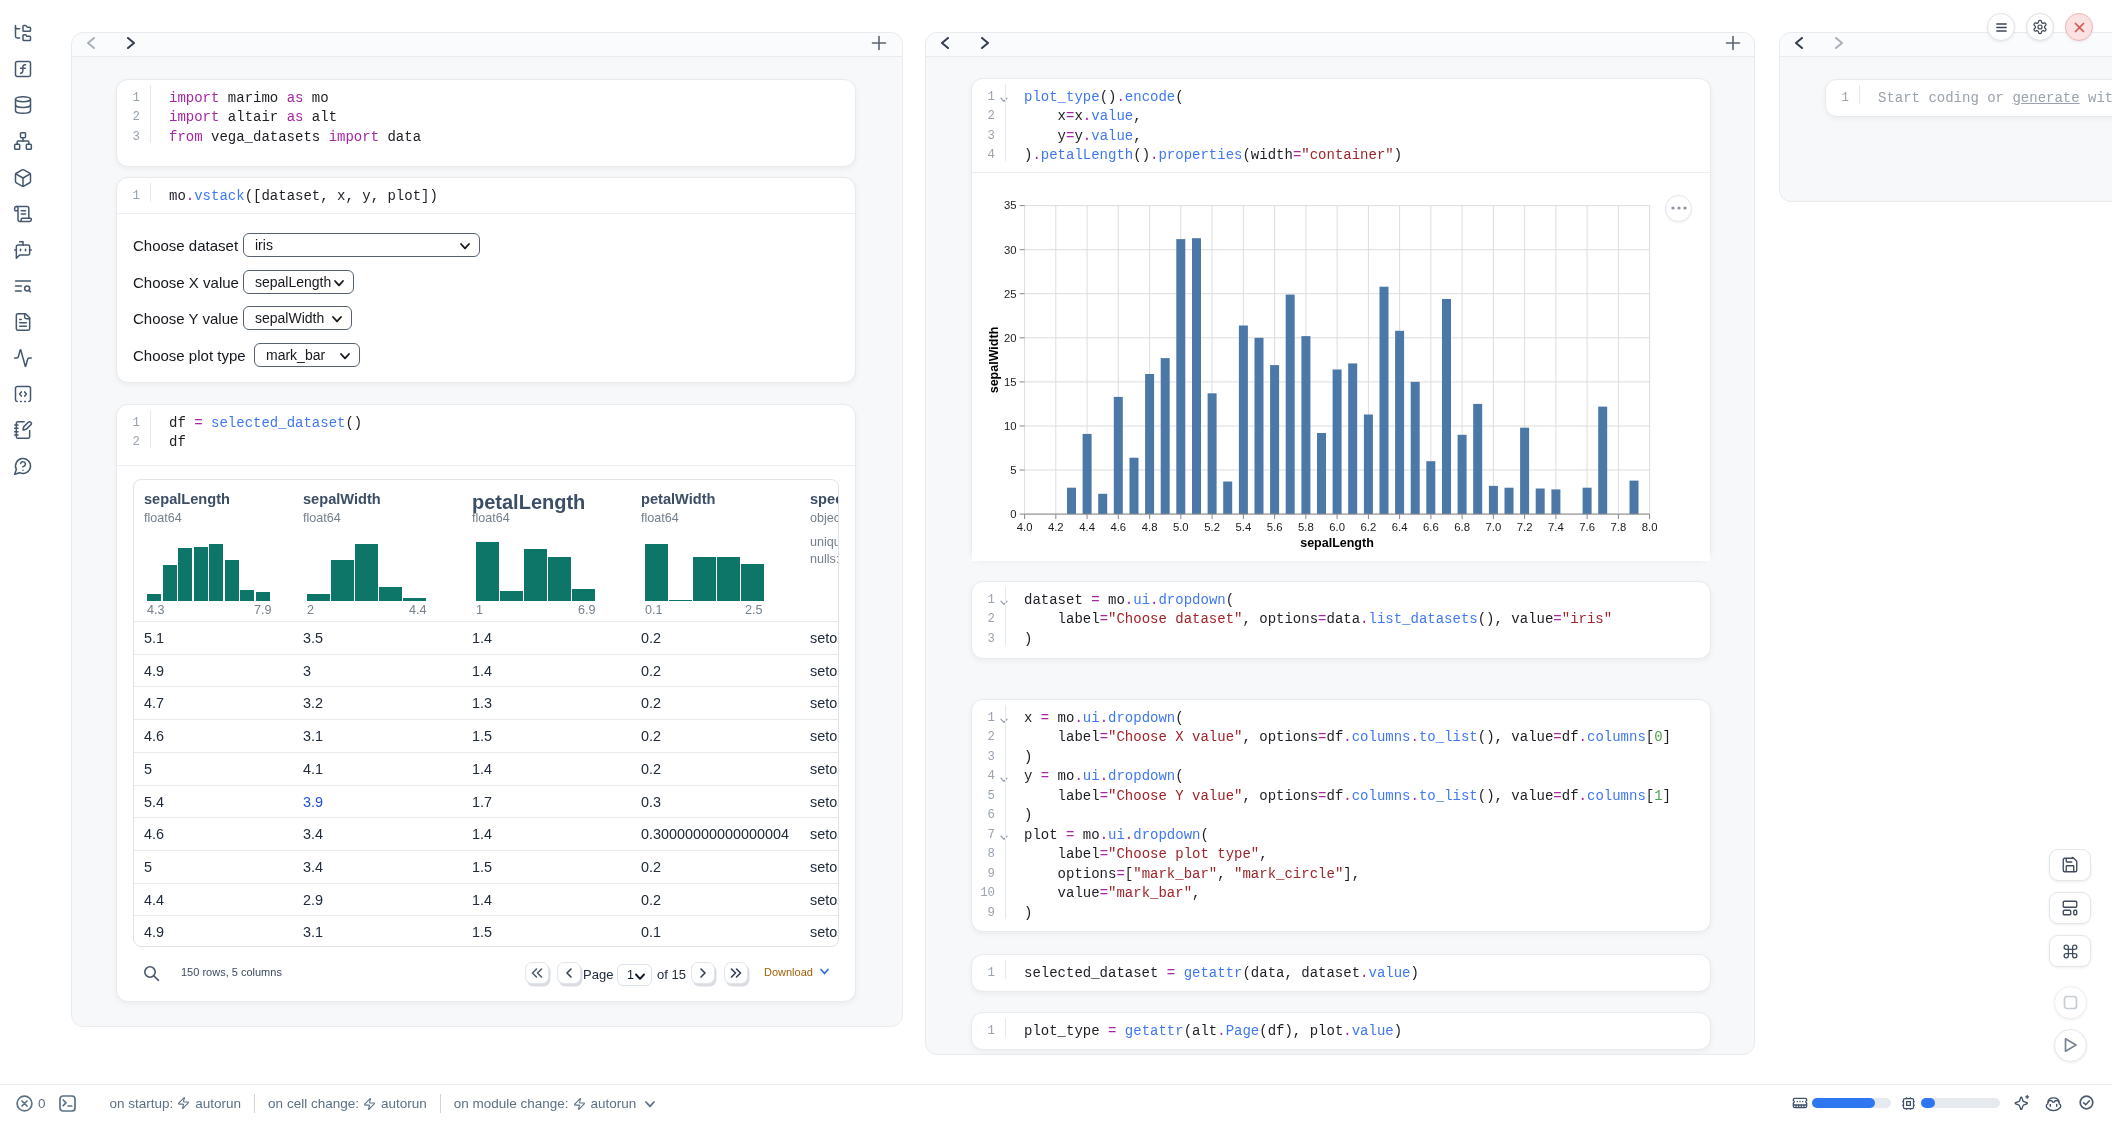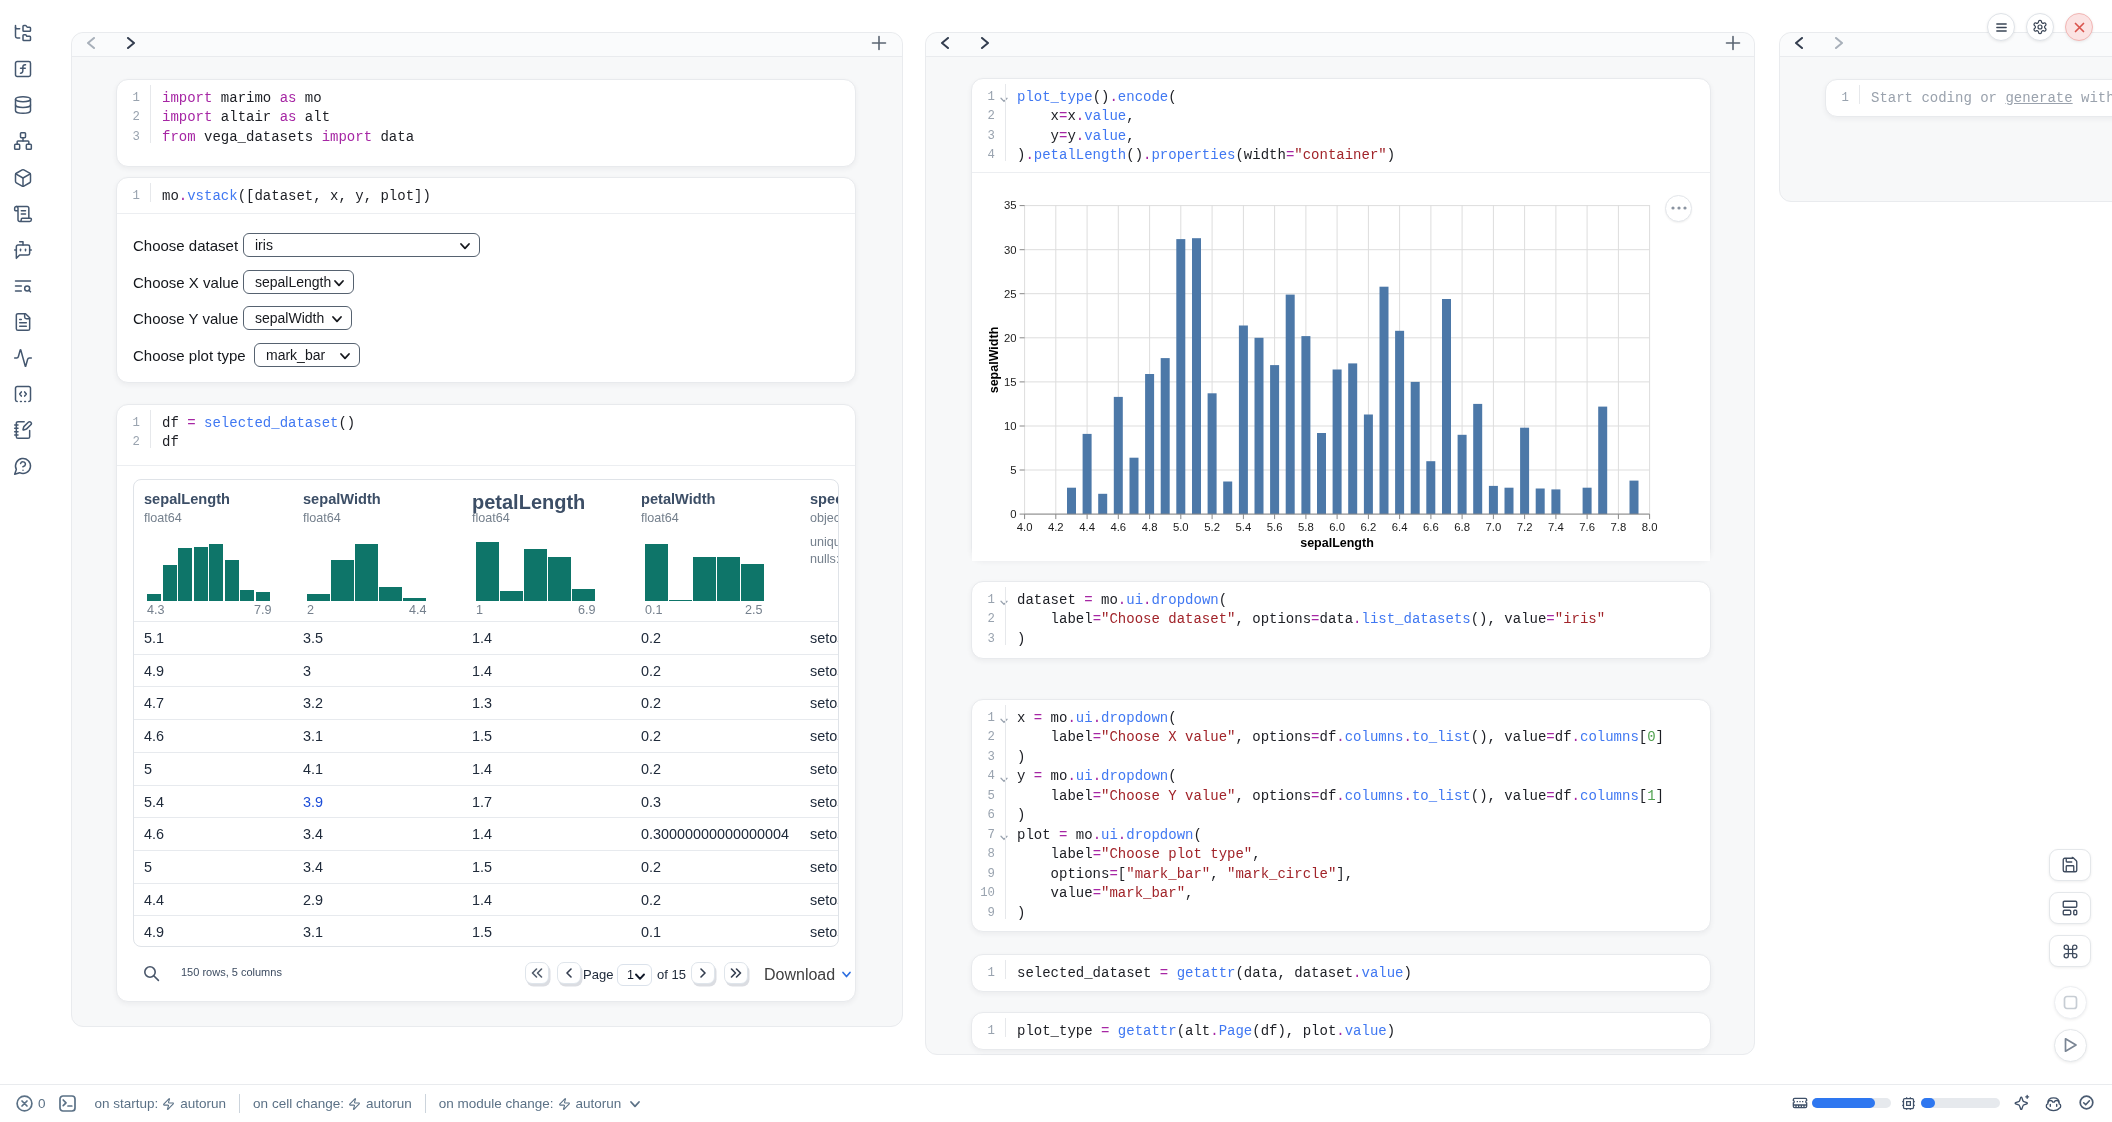--- a/index.html
+++ b/index.html
@@ -2,21 +2,21 @@
 <html><head><meta charset="utf-8"><style>
 *{margin:0;padding:0;box-sizing:border-box}
 html,body{width:2112px;height:1122px;background:#fff;font-family:"Liberation Sans",sans-serif;overflow:hidden;position:relative}
 .abs{position:absolute;white-space:nowrap}
 .panel{position:absolute;background:#f7f8f9;border:1px solid #e9ebee;border-radius:12px}
 .phead{position:absolute;left:0;right:0;top:0;height:24px;background:#fafbfc;border-bottom:1px solid #e9ebee;border-radius:12px 12px 0 0}
 .cell{position:absolute;background:#fff;border:1px solid #e8eaed;border-radius:12px;box-shadow:0 2px 5px rgba(49,56,64,.06)}
 .code{position:relative;padding-top:8px}
 .cl{height:19.5px;display:flex;align-items:center;font-family:"Liberation Mono",monospace;font-size:14px;color:#1c1e24;white-space:pre}
 .ln{width:23px;text-align:right;font-size:12.3px;color:#99a3af;flex:none}
-.ct{margin-left:22px}
+.ct{margin-left:29px}
 .gut{position:absolute;left:33px;top:5px;bottom:4px;width:1px;background:#e6e8eb}
 .k{color:#a626a4}.f{color:#4078f2}.s{color:#a1242a}.n{color:#50a14f}
 .divider{height:1px;background:#eceef1}
 .selbox{position:absolute;height:24px;border:1.4px solid #566270;border-radius:6px;background:#fff;font-size:14px;color:#16181d;display:flex;align-items:center;padding-left:11px}
 .selbox svg{position:absolute;right:8px;top:6px}
 .lbl{position:absolute;font-size:15px;color:#14171c}
 .hbar{position:absolute;bottom:0;background:#0e7569}
 .btnk{position:absolute;height:22px;background:#fff;border:1px solid #dfe5eb;border-radius:7px;box-shadow:1.5px 2.5px 0 rgba(175,180,190,.45);display:flex;align-items:center;justify-content:center}
 .rbtn{position:absolute;left:2049px;width:42px;height:32px;background:#fff;border:1px solid #e4e7ea;border-radius:9px;box-shadow:0 1px 3px rgba(0,0,0,.07);display:flex;align-items:center;justify-content:center}
 .rcirc{position:absolute;left:2054px;width:33px;height:33px;background:#fff;border:1px solid #e4e7ea;border-radius:50%;box-shadow:0 1px 3px rgba(0,0,0,.07);display:flex;align-items:center;justify-content:center}
@@ -222,21 +222,21 @@
     <div class="btnk" style="left:574px;top:556.5px;width:24px">
       <svg width="8" height="10">
         <path d="M2 1 L6 5 L2 9" fill="none" stroke="#333d4f" stroke-width="1.6" stroke-linecap="round" stroke-linejoin="round"></path>
       </svg>
     </div>
     <div class="btnk" style="left:607px;top:556.5px;width:24px">
       <svg width="12" height="10">
         <path d="M1.5 1 L5.5 5 L1.5 9 M6.5 1 L10.5 5 L6.5 9" fill="none" stroke="#333d4f" stroke-width="1.6" stroke-linecap="round" stroke-linejoin="round"></path>
       </svg>
     </div>
-    <div class="abs" style="left:647px;top:560.5px;font-size:16px;color:#404040;display:flex;align-items:center">Download<svg width="11" height="11" style="margin-left:6px">
+    <div class="abs" style="left:647px;top:560.5px;font-size:11px;color:#a16207;display:flex;align-items:center">Download<svg width="11" height="11" style="margin-left:6px">
         <path d="M2 3.5 L5.5 7.5 L9 3.5" fill="none" stroke="#2e6fe0" stroke-width="1.7" stroke-linecap="round" stroke-linejoin="round"></path>
       </svg></div>
   </div>
 <div class="panel" style="left:925px;top:32px;width:830px;height:1023px">
     <div class="phead"></div>
   </div>
 <svg class="abs" style="left:940px;top:37px" width="10" height="12">
     <path d="M8 1 L2 6 L8 11" fill="none" stroke="#333d4f" stroke-width="2" stroke-linecap="round" stroke-linejoin="round"></path>
   </svg>
 <svg class="abs" style="left:980px;top:37px" width="10" height="12">
@@ -587,21 +587,21 @@
         <path d="M6 6 l5 5 M11 6 l-5 5" stroke="#5b7186" stroke-width="1.7" stroke-linecap="round"></path>
       </svg>
       <span>0</span>
     </div>
     <div style="margin-left:13px;display:flex;align-items:center">
       <svg width="17" height="17">
         <rect x="1" y="1" width="15" height="15" rx="3" fill="none" stroke="#5b7186" stroke-width="1.7"></rect>
         <path d="M4.2 5 l2.8 2.8 -2.8 2.8 M9 11 h3.8" fill="none" stroke="#5b7186" stroke-width="1.7" stroke-linecap="round" stroke-linejoin="round"></path>
       </svg>
     </div>
-    <div style="margin-left:19px;display:flex;align-items:center">on startup:<svg width="13" height="14" viewBox="0 0 24 24" style="margin:0 5px 0 4px">
+    <div style="margin-left:34px;display:flex;align-items:flex-start">on startup:<svg width="13" height="14" viewBox="0 0 24 24" style="margin:0 5px 0 4px">
         <path d="M4 14a1 1 0 0 1-.78-1.63l9.9-10.2a.5.5 0 0 1 .86.46l-1.92 6.02A1 1 0 0 0 13 10h7a1 1 0 0 1 .78 1.63l-9.9 10.2a.5.5 0 0 1-.86-.46l1.92-6.02A1 1 0 0 0 11 14z" fill="none" stroke="#5b7186" stroke-width="2" stroke-linejoin="round"></path>
       </svg>autorun</div>
     <div style="width:1px;height:19px;background:#ccd4dc;margin:0 13px"></div>
     <div style="display:flex;align-items:center">on cell change:<svg width="13" height="14" viewBox="0 0 24 24" style="margin:0 5px 0 4px">
         <path d="M4 14a1 1 0 0 1-.78-1.63l9.9-10.2a.5.5 0 0 1 .86.46l-1.92 6.02A1 1 0 0 0 13 10h7a1 1 0 0 1 .78 1.63l-9.9 10.2a.5.5 0 0 1-.86-.46l1.92-6.02A1 1 0 0 0 11 14z" fill="none" stroke="#5b7186" stroke-width="2" stroke-linejoin="round"></path>
       </svg>autorun</div>
     <div style="width:1px;height:19px;background:#ccd4dc;margin:0 13px"></div>
     <div style="display:flex;align-items:center">on module change:<svg width="13" height="14" viewBox="0 0 24 24" style="margin:0 5px 0 4px">
         <path d="M4 14a1 1 0 0 1-.78-1.63l9.9-10.2a.5.5 0 0 1 .86.46l-1.92 6.02A1 1 0 0 0 13 10h7a1 1 0 0 1 .78 1.63l-9.9 10.2a.5.5 0 0 1-.86-.46l1.92-6.02A1 1 0 0 0 11 14z" fill="none" stroke="#5b7186" stroke-width="2" stroke-linejoin="round"></path>
       </svg>autorun<svg width="12" height="12" style="margin-left:8px">

